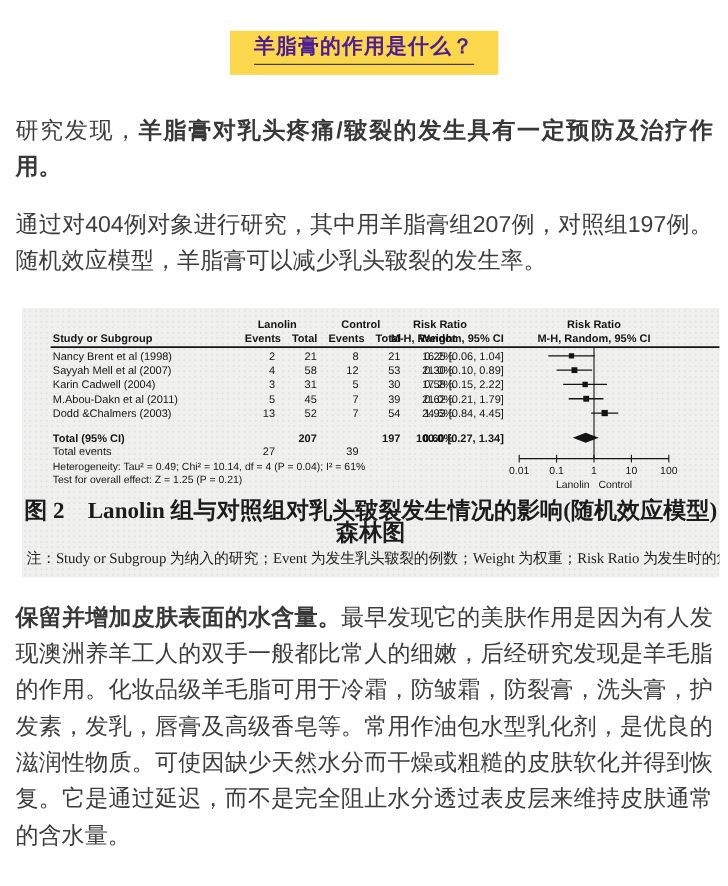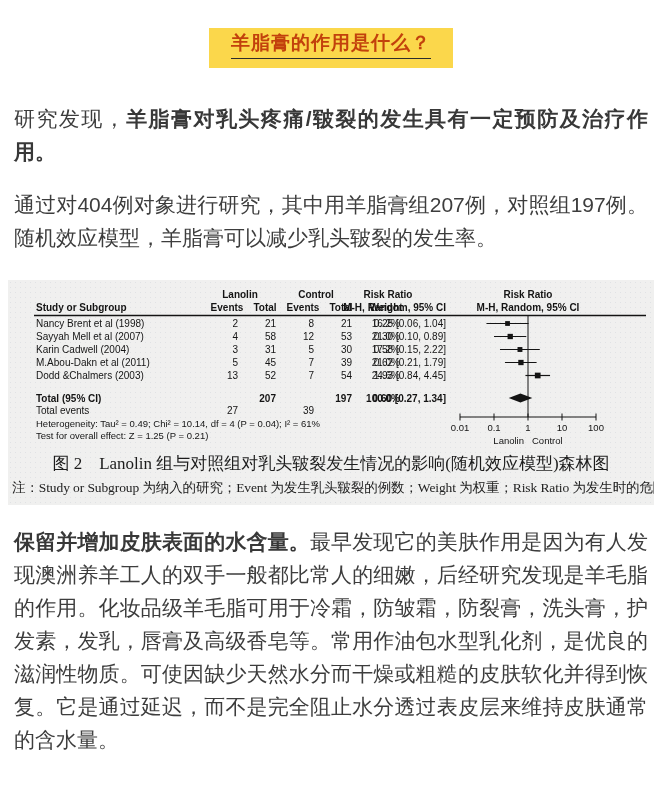--- a/index.html
+++ b/index.html
@@ -8,21 +8,21 @@
     font-family:"Liberation Sans","DejaVu Sans",sans-serif;
     color:#3d3d3d; box-sizing:border-box; padding-top:28px; padding-bottom:10px;
   }
   
   .title-wrap{text-align:center;}
   .title-box{
     display:inline-block; background:#fbd74b; padding:5px 22px 9px 22px;
     position:relative;
   }
   .title-text{
-    font-size:19px; font-weight:bold; color:#c2410c; letter-spacing:1px;
+    font-size:19px; font-weight:bold; color:#4c1d95; letter-spacing:1px;
     display:block; line-height:20px;
   }
   .title-underline{
     height:0; border-bottom:1.6px solid #2c2c2c; margin-top:5px;
   }
   
   .para{
     font-size:21px; line-height:33px; margin:0; padding:0 14px;
     text-align:justify; color:#3d3d3d;
   }
@@ -35,21 +35,21 @@
   .scan{
     margin:26px 8px 0 8px; padding:6px 0 8px 0;
     background-color:#f0f0ef;
     background-image:radial-gradient(circle,#e0e2e5 0.6px,transparent 0.75px);
     background-size:5px 5px;
     overflow:hidden;
   }
   .scan svg{display:block; margin:0 auto;}
   .fig-caption{
     font-family:"Liberation Serif","DejaVu Serif",serif;
-    font-weight:normal; font-size:17px; color:#1c1c1c;
+    font-weight:bold; font-size:21px; color:#1c1c1c;
     text-align:center; margin-top:6px; line-height:20px;
   }
   .fig-note{
     font-family:"Liberation Serif","DejaVu Serif",serif;
     font-size:13.5px; color:#222; text-align:left;
     padding:0 4px; margin-top:4px; white-space:nowrap; letter-spacing:-0.1px;
     line-height:19px;
   }
 </style>
 </head>
@@ -61,21 +61,21 @@
     <div class="title-box">
       <span class="title-text">羊脂膏的作用是什么？</span>
       <div class="title-underline"></div>
     </div>
   </div>
 
   <p class="para p1"><span>研究发现，</span><b>羊脂膏对乳头疼痛/皲裂的发生具有一定预防及治疗作用。</b></p>
 
   <p class="para p2">通过对404例对象进行研究，其中用羊脂膏组207例，对照组197例。随机效应模型，羊脂膏可以减少乳头皲裂的发生率。</p>
 
-  <figure class="scan" style="margin-left:8px;margin-right:8px;">
+  <figure class="scan" style="margin-left:20px;margin-right:8px;">
     <svg id="forest-svg" width="646" height="162" viewBox="0 0 646 162" font-family="Liberation Sans, DejaVu Sans, sans-serif">
         <text x="232" y="12" font-size="10" text-anchor="middle" fill="#141414" font-weight="bold">Lanolin</text>
         <text x="308" y="12" font-size="10" text-anchor="middle" fill="#141414" font-weight="bold">Control</text>
         <text x="380" y="12" font-size="10" text-anchor="middle" fill="#141414" font-weight="bold">Risk Ratio</text>
         <text x="520" y="12" font-size="10" text-anchor="middle" fill="#141414" font-weight="bold">Risk Ratio</text>
         <text x="28" y="25" font-size="10" text-anchor="start" fill="#141414" font-weight="bold">Study or Subgroup</text>
         <text x="219" y="25" font-size="10" text-anchor="middle" fill="#141414" font-weight="bold">Events</text>
         <text x="257" y="25" font-size="10" text-anchor="middle" fill="#141414" font-weight="bold">Total</text>
         <text x="295" y="25" font-size="10" text-anchor="middle" fill="#141414" font-weight="bold">Events</text>
         <text x="333" y="25" font-size="10" text-anchor="middle" fill="#141414" font-weight="bold">Total</text>

